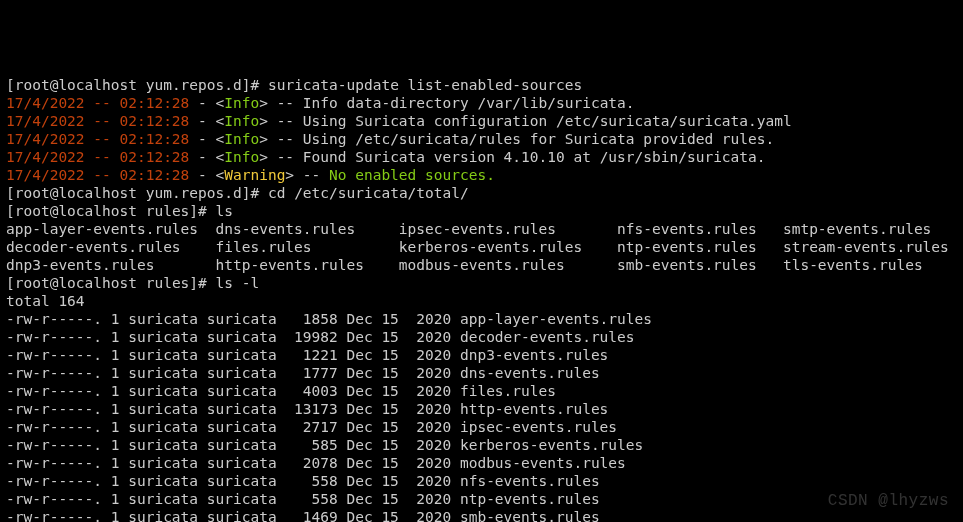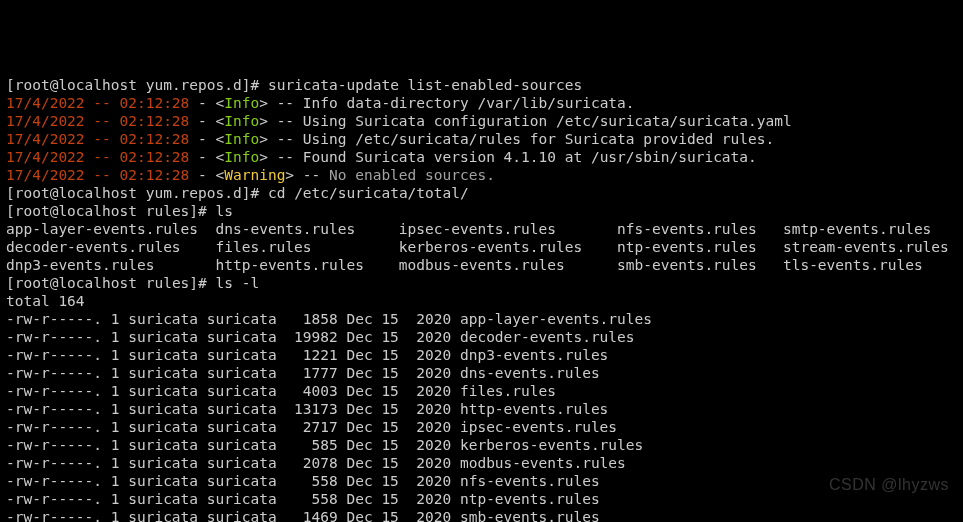--- a/index.html
+++ b/index.html
@@ -14,42 +14,42 @@
     height: 522px;
     box-sizing: border-box;
     overflow: hidden;
     white-space: pre;
     position: relative;
   }
   .lines { white-space: pre; }
   .green { color: #c2410c; }
   .cyan { color: #84cc16; }
   .yellow { color: #f0c93a; text-align: center; }
-  .darkyellow { color: #a3a3a3; }
+  .darkyellow { color: #84cc16; }
   .watermark {
     position: absolute;
     right: 14px;
-    bottom: 28px;
+    bottom: 12px;
     color: rgba(200,200,200,0.25);
-    font-family: Liberation Sans, sans-serif;
+    font-family: Liberation Mono, monospace;
     font-size: 16px;
     letter-spacing: 0.5px;
     pointer-events: none;
   }
 </style>
 </head>
 <body>
 
 
 
 <div class="lines"><span>[<span>root</span>@<span>localhost</span> <span>yum.repos.d</span>]# </span><span>suricata-update list-enabled-sources</span>
 <span class="green">17/4/2022 -- 02:12:28</span> - &lt;<span class="cyan">Info</span>&gt; -- <span>Info data-directory /var/lib/suricata.</span>
 <span class="green">17/4/2022 -- 02:12:28</span> - &lt;<span class="cyan">Info</span>&gt; -- <span>Using Suricata configuration /etc/suricata/suricata.yaml</span>
 <span class="green">17/4/2022 -- 02:12:28</span> - &lt;<span class="cyan">Info</span>&gt; -- <span>Using /etc/suricata/rules for Suricata provided rules.</span>
-<span class="green">17/4/2022 -- 02:12:28</span> - &lt;<span class="cyan">Info</span>&gt; -- <span>Found Suricata version 4.1.10 at /usr/sbin/suricata.</span>
+<span class="green">17/4/2022 -- 02:12:28</span> - &lt;<span class="cyan">Info</span>&gt; -- <span>Found Suricata version 4.10.10 at /usr/sbin/suricata.</span>
 <span class="green">17/4/2022 -- 02:12:28</span> - &lt;<span class="yellow">Warning</span>&gt; -- <span class="darkyellow">No enabled sources.</span>
 <span>[<span>root</span>@<span>localhost</span> <span>yum.repos.d</span>]# </span><span>cd /etc/suricata/total/</span>
 <span>[<span>root</span>@<span>localhost</span> <span>rules</span>]# </span><span>ls</span>
 <span id="ls-grid">app-layer-events.rules  dns-events.rules     ipsec-events.rules       nfs-events.rules   smtp-events.rules
 decoder-events.rules    files.rules          kerberos-events.rules    ntp-events.rules   stream-events.rules
 dnp3-events.rules       http-events.rules    modbus-events.rules      smb-events.rules   tls-events.rules</span>
 <span>[<span>root</span>@<span>localhost</span> <span>rules</span>]# </span><span>ls -l</span>
 <span>total 164</span>
 <span id="ls-long">-rw-r-----. 1 suricata suricata   1858 Dec 15  2020 app-layer-events.rules
 -rw-r-----. 1 suricata suricata  19982 Dec 15  2020 decoder-events.rules

